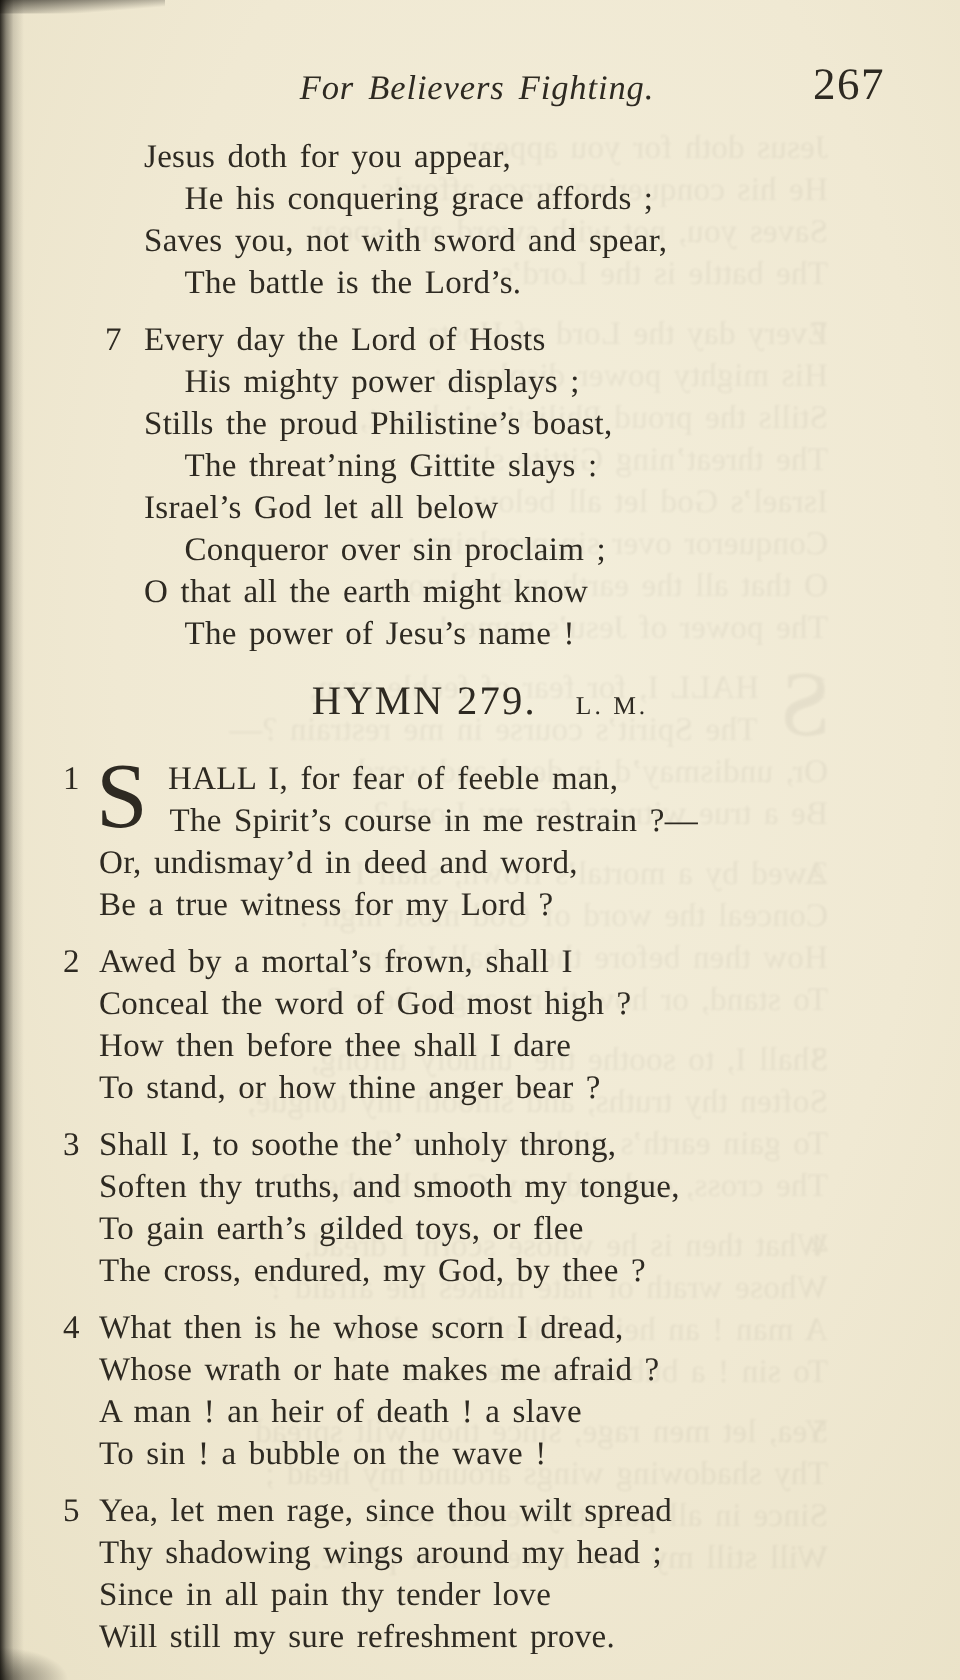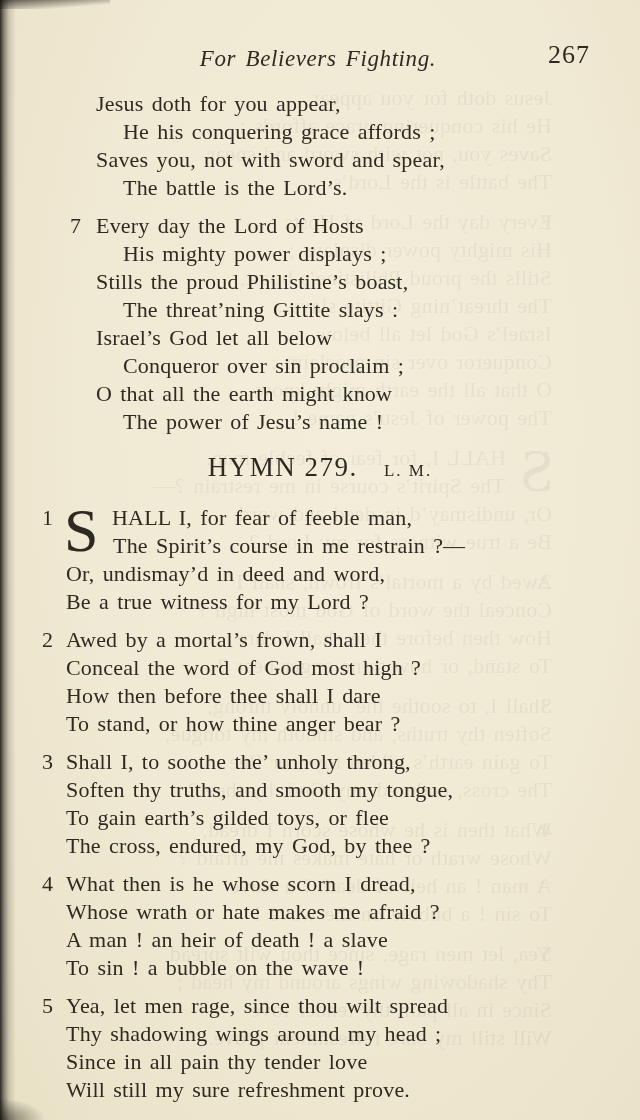--- a/index.html
+++ b/index.html
@@ -57,21 +57,21 @@
   .header-title {
     position: absolute; top: 46px; left: 110px; right: 150px;
     text-align: center;
     font-style: italic;
     font-size: 23px;
     letter-spacing: 0.6px;
     word-spacing: 3px;
   }
   .page-number {
     position: absolute; top: 40px; right: 50px;
-    font-size: 26px;
+    font-size: 30px;
     letter-spacing: 1px;
   }
 
   
   .content { position: absolute; inset: 0; padding-top: 90px; z-index: 3; }
   .stanza { position: relative; margin: 0 0 10px 0; }
   .verse-line {
     margin: 0;
     font-size: 22px;
     line-height: 28px;

